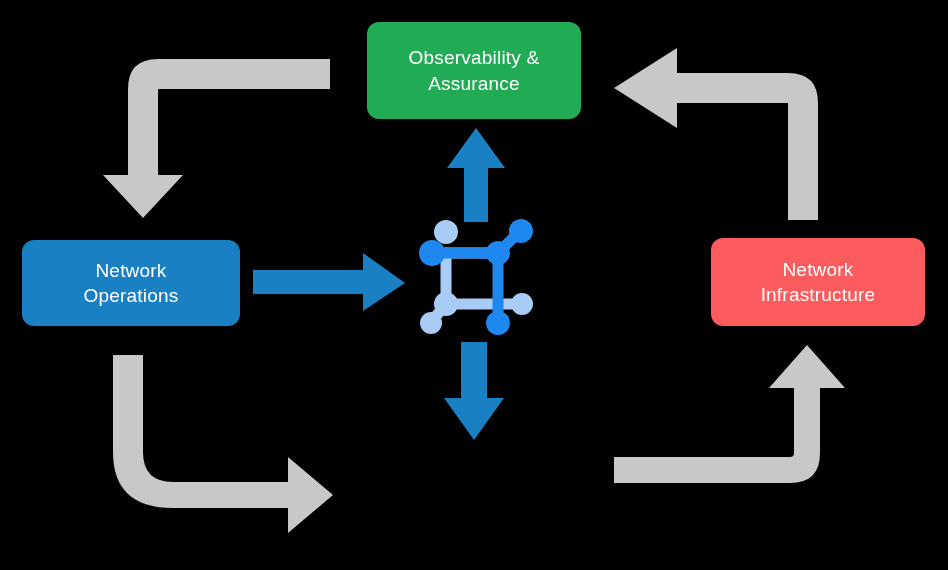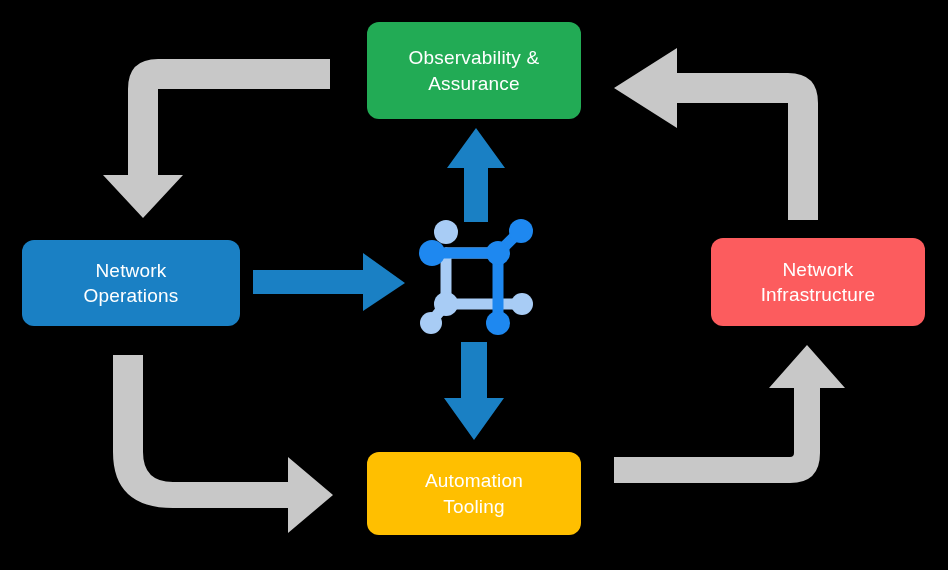--- a/index.html
+++ b/index.html
@@ -222,18 +222,14 @@
   <div class="node-box" id="box-network-operations" style="background: rgb(26, 128, 196); color: rgb(255, 255, 255);">
     <span class="node-label">Network
 Operations</span>
   </div>
 
   <div class="node-box" id="box-network-infrastructure" style="background: rgb(252, 92, 94); color: rgb(255, 255, 255);">
     <span class="node-label">Network
 Infrastructure</span>
   </div>
 
-  <div class="node-box" id="box-automation-tooling" style="background: rgb(255, 191, 0); color: rgb(255, 255, 255);">
-    <span class="node-label">Automation
-Tooling</span>
-  </div>
 
 </div>
 
 </body></html>

